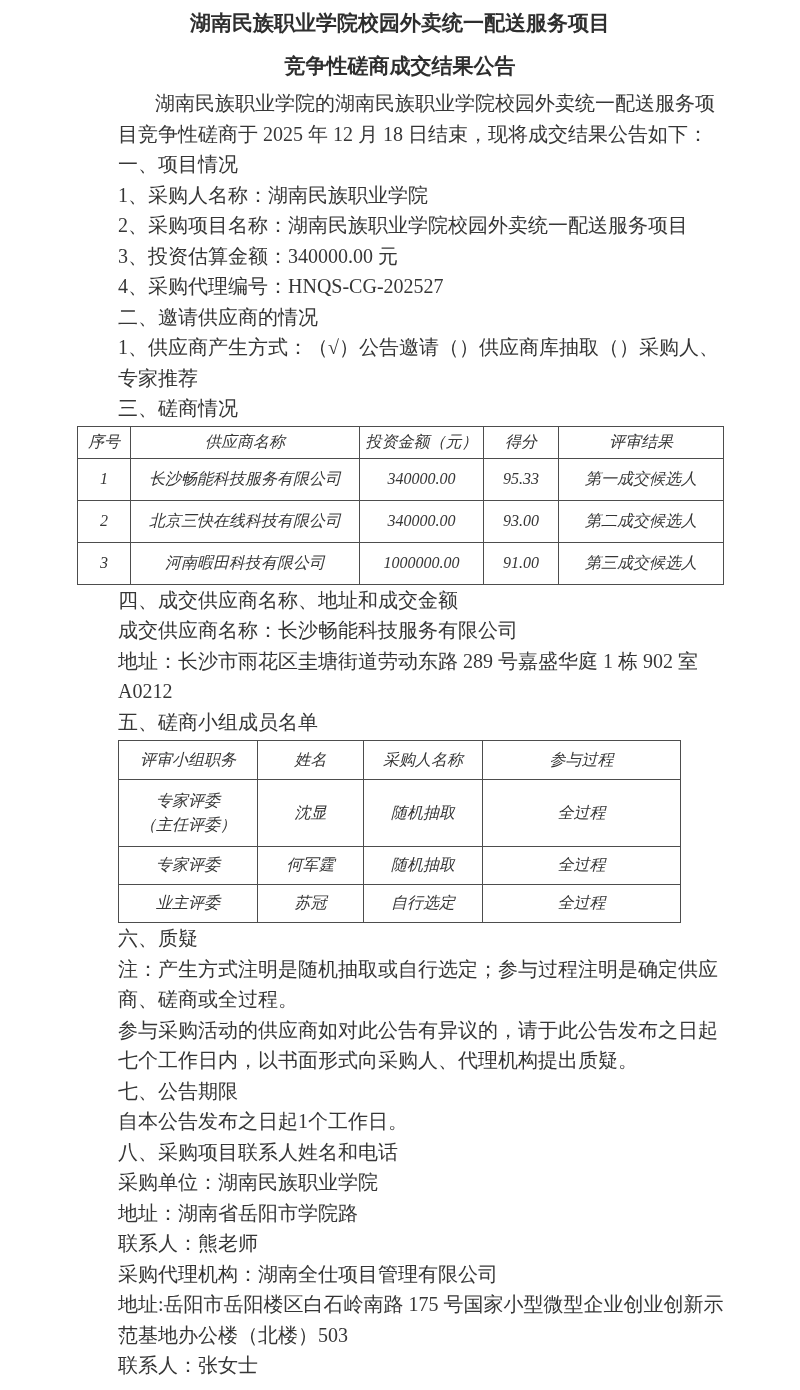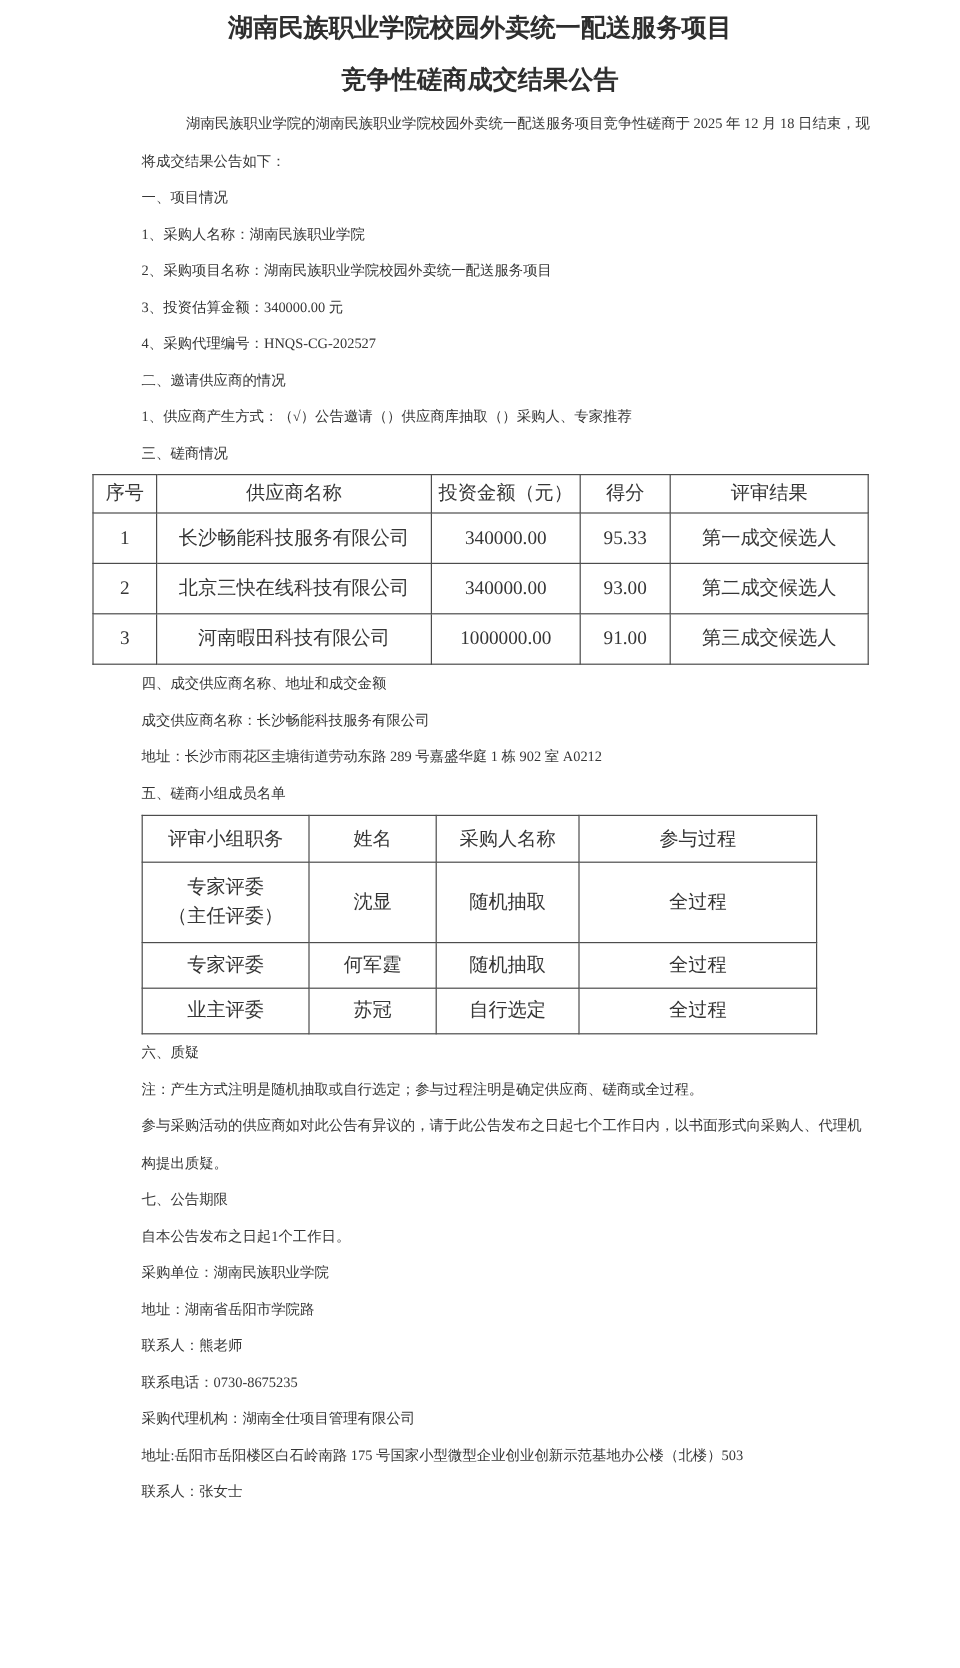--- a/index.html
+++ b/index.html
@@ -7,27 +7,27 @@
     width:800px;height:1390px;box-sizing:border-box;
     background:#ffffff;color:#363636;
     font-family:"Liberation Serif","DejaVu Serif",serif;
     padding-top:2px;overflow:hidden;
   }
   .title{
     margin:0;text-align:center;font-weight:bold;
     font-size:21px;line-height:43px;color:#2e2e2e;
   }
   p.line{
-    margin:0 74px 0 118px;font-size:12px;line-height:30.5px;
+    margin:0 74px 0 118px;font-size:20px;line-height:30.5px;
     word-break:break-word;
   }
   p.intro{text-indent:37px;}
   table.tbl{
     border-collapse:collapse;table-layout:fixed;
-    font-size:16px;color:#363636;
+    font-size:16px;color:#363636;font-style:italic;
   }
   table.tbl th,table.tbl td{
     border:1px solid #4d4d4d;text-align:center;vertical-align:middle;
     font-weight:normal;padding:0 2px;overflow:hidden;
   }
   table.suppliers{width:646px;margin:2px 0 0 77px;}
   table.suppliers thead tr{height:32px;}
   table.suppliers tbody tr{height:42px;}
   table.committee{width:562px;margin:3px 0 0 118px;}
   table.committee thead tr{height:39px;}
@@ -145,21 +145,21 @@
   </table>
 
   <p class="line">六、质疑</p>
 
   <p class="line">注：产生方式注明是随机抽取或自行选定；参与过程注明是确定供应商、磋商或全过程。</p>
   <p class="line">参与采购活动的供应商如对此公告有异议的，请于此公告发布之日起七个工作日内，以书面形式向采购人、代理机构提出质疑。</p>
 
   <p class="line">七、公告期限</p>
   <p class="line">自本公告发布之日起1个工作日。</p>
 
+  <p class="line">八、采购项目联系人姓名和电话</p>
   <p class="line">采购单位：湖南民族职业学院</p>
   <p class="line">地址：湖南省岳阳市学院路</p>
   <p class="line">联系人：熊老师</p>
-  <p class="line">联系电话：0730-8675235</p>
   <p class="line">采购代理机构：湖南全仕项目管理有限公司</p>
   <p class="line">地址:岳阳市岳阳楼区白石岭南路 175 号国家小型微型企业创业创新示范基地办公楼（北楼）503</p>
   <p class="line">联系人：张女士</p>
 
 </div>
 
 </body></html>

